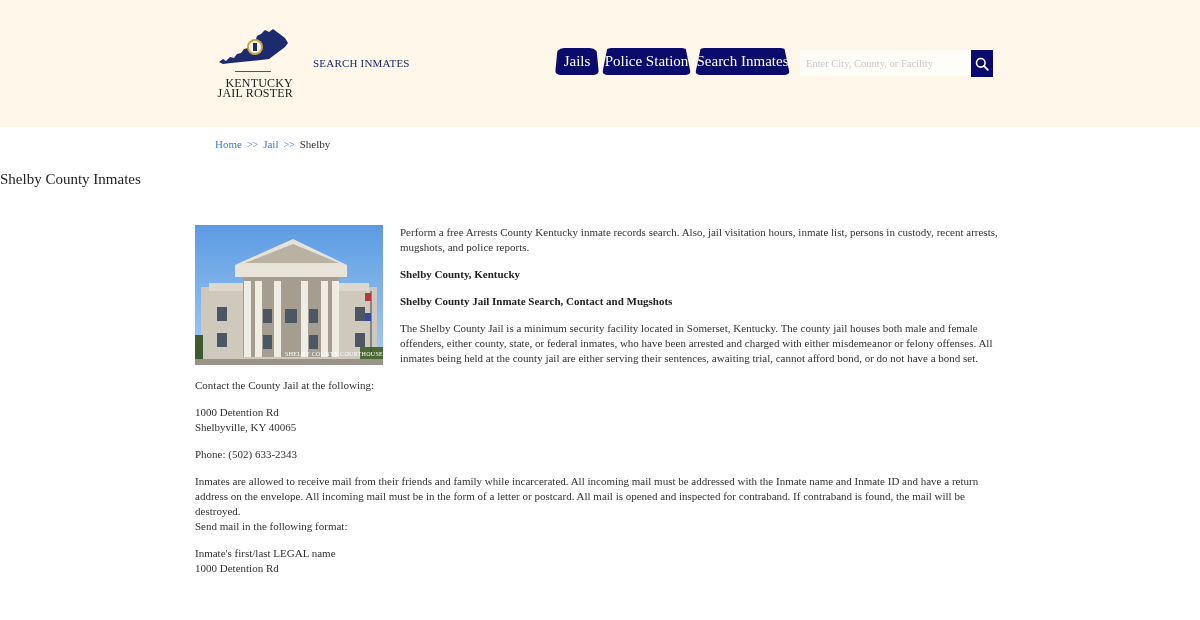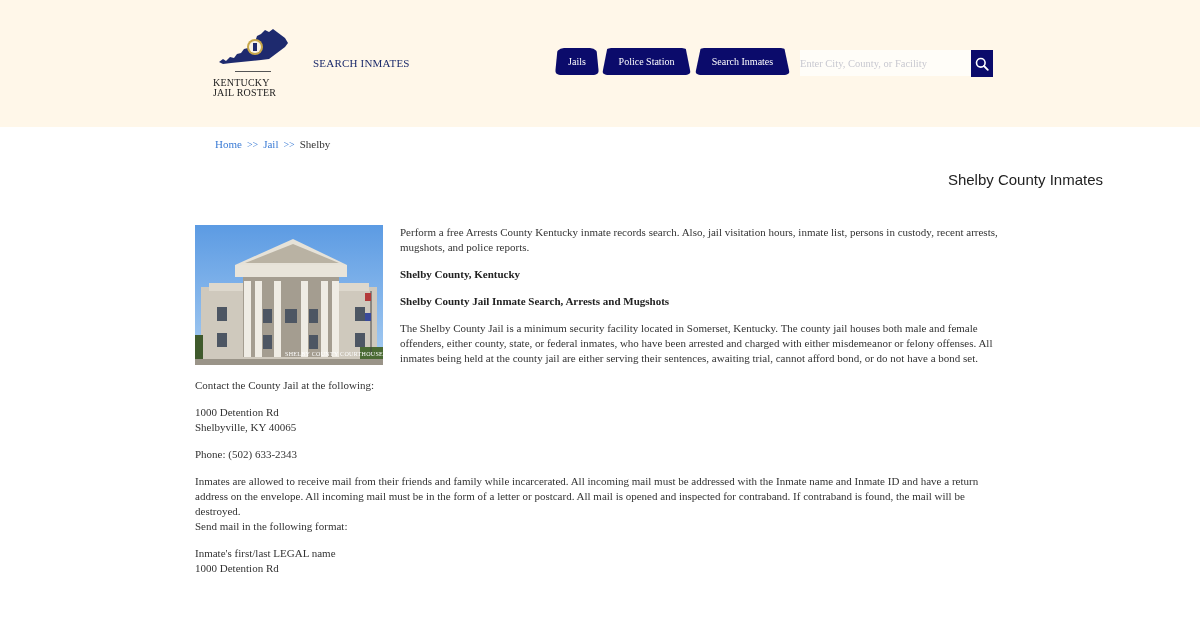--- a/index.html
+++ b/index.html
@@ -7,56 +7,56 @@
     body { font-family: "DejaVu Serif", "Liberation Serif", serif; color: #333; }
 
     .header {
       position: absolute; left: 0; top: 0; width: 1200px; height: 127px;
       background: #fff7e9;
     }
     .logo {
       position: absolute; left: 213px; top: 26px; width: 80px; height: 76px;
     }
     .logo-text {
-      position: absolute; left: 0; top: 52px; width: 80px; text-align: left;
-      font-size: 10px; line-height: 10px; letter-spacing: 0.2px; color: #222;
+      position: absolute; left: 0; top: 52px; width: 80px; text-align: right;
+      font-size: 12px; line-height: 10px; letter-spacing: 0.2px; color: #222;
       font-family: "Liberation Serif", serif;
     }
     .logo-divider {
       position: absolute; left: 22px; top: 45px; width: 36px; height: 1px; background: #555;
     }
     .header-link {
       position: absolute; left: 313px; top: 57px; font-size: 11px; color: #1b2a6b;
       font-family: "Liberation Serif", serif; letter-spacing: 0.2px; text-decoration: none;
     }
     .nav-tab {
       position: absolute; top: 48px; height: 27px; background: #0b0b6b; color: #fff;
-      border-radius: 9px 9px 5px 5px; font-size: 10px; line-height: 27px; text-align: center;
+      border-radius: 9px 9px 5px 5px; font-size: 15px; line-height: 27px; text-align: center;
       font-family: "Liberation Serif", serif; cursor: pointer;
       clip-path: polygon(6% 0, 94% 0, 100% 100%, 0 100%);
     }
     .search-input {
       position: absolute; left: 800px; top: 50px; width: 171px; height: 26px; border: none;
-      background: #fffdf8; font-size: 10.5px; color: #333;
+      background: #fffdf8; font-size: 10.5px; padding-left: 6px; color: #333;
       font-family: "Liberation Serif", serif; outline: none;
     }
     .search-input::placeholder { color: #c8c8d0; }
     .search-button {
       position: absolute; left: 971px; top: 50px; width: 22px; height: 27px;
       background: #0b0b6b; border: none; cursor: pointer; display: flex; align-items: center; justify-content: center;
     }
 
     .breadcrumb { position: absolute; left: 215px; top: 138px; font-size: 11px; font-family: "Liberation Serif", serif; }
     .breadcrumb a { color: #3a7bd5; text-decoration: none; }
     .breadcrumb .sep { color: #3a7bd5; margin: 0 5px; font-size: 10px; }
     .breadcrumb .current { color: #333; }
 
     .page-title {
-      position: absolute; left: 0; top: 171px; width: 1103px; text-align: right;
-      font-size: 15px; color: #222; font-family: Liberation Sans, sans-serif; font-weight: normal;
+      position: absolute; left: 0; top: 171px; width: 1103px; text-align: left;
+      font-size: 15px; color: #222; font-family: Liberation Serif, serif; font-weight: normal;
     }
 
     .content {
       position: absolute; left: 195px; top: 225px; width: 808px;
       font-size: 11px; line-height: 15px; color: #333; font-family: "Liberation Serif", serif;
     }
     .photo {
       float: left; width: 188px; height: 140px; margin-right: 17px; margin-bottom: 0;
       position: relative; overflow: hidden; background: #7fb1e8;
     }
@@ -147,21 +147,21 @@
       <rect x="0" y="134" width="188" height="6" fill="#9a9488"></rect>
       <line x1="176" y1="66" x2="176" y2="130" stroke="#444" stroke-width="1"></line>
       <rect x="170" y="68" width="6" height="8" fill="#b33a3a"></rect>
       <rect x="170" y="88" width="6" height="8" fill="#3a4a9a"></rect>
     </svg>
     <div class="photo-caption">SHELBY COUNTY COURTHOUSE</div>
   </div>
 
   <p>Perform a free Arrests County Kentucky inmate records search. Also, jail visitation hours, inmate list, persons in custody, recent arrests, mugshots, and police reports.</p>
   <p><b>Shelby County, Kentucky</b></p>
-  <p><b>Shelby County Jail Inmate Search, Arrests and Mugshots</b></p>
+  <p><b>Shelby County Jail Inmate Search, Contact and Mugshots</b></p>
   <p>The Shelby County Jail is a minimum security facility located in Somerset, Kentucky. The county jail houses both male and female offenders, either county, state, or federal inmates, who have been arrested and charged with either misdemeanor or felony offenses. All inmates being held at the county jail are either serving their sentences, awaiting trial, cannot afford bond, or do not have a bond set.</p>
   <p>Contact the County Jail at the following:</p>
   <p>
     <span>1000 Detention Rd</span><br>
     <span>Shelbyville, KY 40065</span>
   </p>
   <p>Phone: (502) 633-2343</p>
   <p class="tight">Inmates are allowed to receive mail from their friends and family while incarcerated. All incoming mail must be addressed with the Inmate name and Inmate ID and have a return address on the envelope. All incoming mail must be in the form of a letter or postcard. All mail is opened and inspected for contraband. If contraband is found, the mail will be destroyed.</p>
   <p>Send mail in the following format:</p>
   <p class="tight">Inmate's first/last LEGAL name</p>

